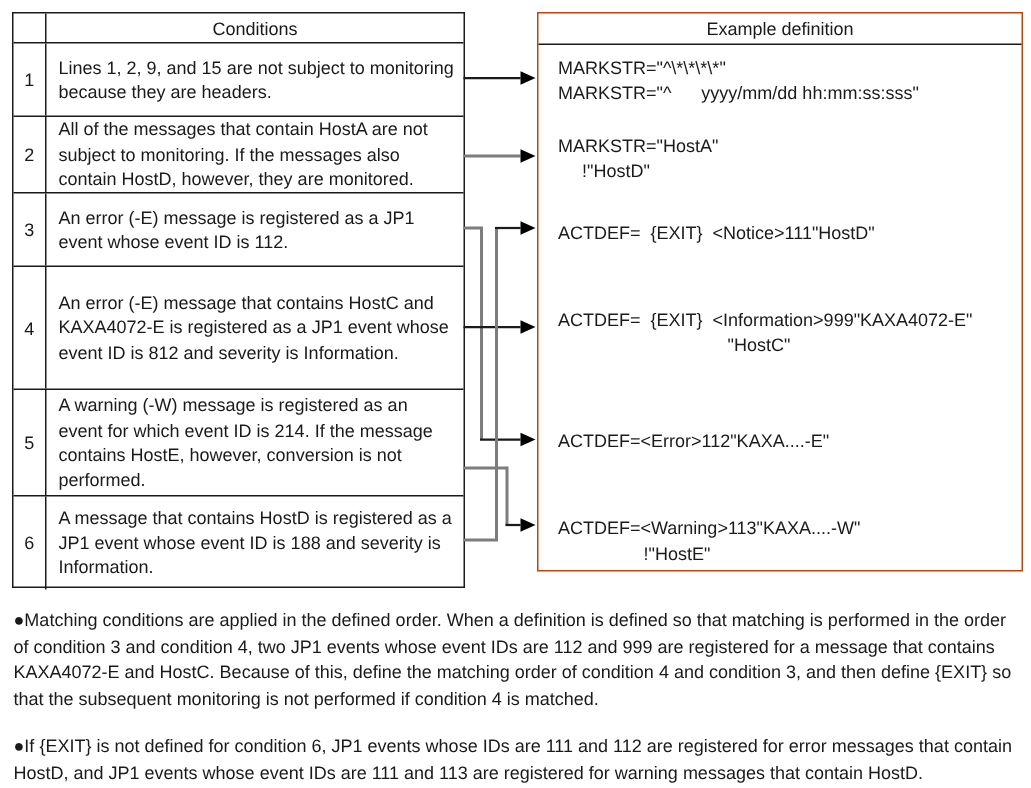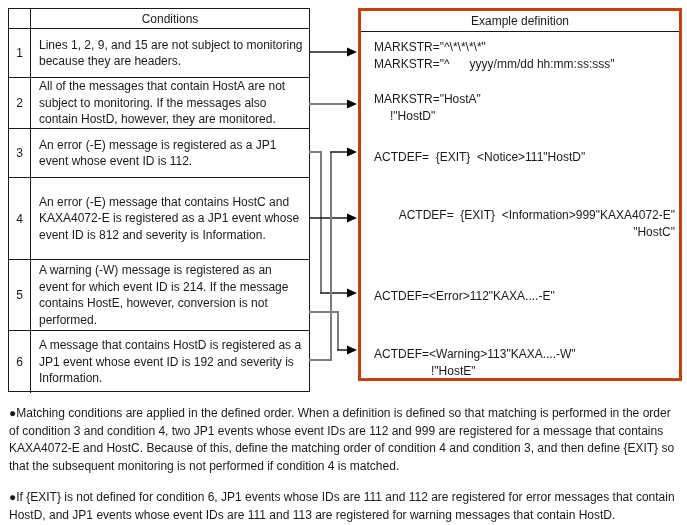--- a/index.html
+++ b/index.html
@@ -57,41 +57,41 @@
     font-size: 12px;
     line-height: 16.5px;
   }
   .hdr .txt-cell { justify-content: center; padding: 0; line-height: 18px; }
 
   
   .ex-panel {
     position: absolute;
     left: 358px; top: 8px;
     width: 324px; height: 373px;
-    border: 3px solid #c2410c;
+    border: 1px solid #c2410c;
     box-sizing: border-box;
     background: #fff;
   }
   .ex-hdr {
     height: 20px;
     border-bottom: 1px solid #1a1a1a;
     display: flex;
     align-items: center;
     justify-content: center;
     font-size: 12px;
   }
   .ex-block {
     position: absolute;
     left: 13px;
     right: 4px;
   }
   .ex-block.b1 { top: 28px; }
   .ex-block.b2 { top: 80px; }
   .ex-block.b3 { top: 138px; }
-  .ex-block.b4 { top: 196px; text-align: right; }
+  .ex-block.b4 { top: 196px; }
   .ex-block.b5 { top: 277px; }
   .ex-block.b6 { top: 335px; }
   .code-line {
     white-space: pre;
     font-size: 12px;
     line-height: 17px;
   }
   .ind-a { padding-left: 16px; }
   .ind-b { padding-left: 113px; }
   .ind-c { padding-left: 57px; }
@@ -139,21 +139,21 @@
     <div class="trow r4">
       <div class="num-cell">4</div>
       <div class="txt-cell">An error (-E) message that contains HostC and KAXA4072-E is registered as a JP1 event whose event ID is 812 and severity is Information.</div>
     </div>
     <div class="trow r5">
       <div class="num-cell">5</div>
       <div class="txt-cell">A warning (-W) message is registered as an event for which event ID is 214. If the message contains HostE, however, conversion is not performed.</div>
     </div>
     <div class="trow r6">
       <div class="num-cell">6</div>
-      <div class="txt-cell">A message that contains HostD is registered as a JP1 event whose event ID is 192 and severity is Information.</div>
+      <div class="txt-cell">A message that contains HostD is registered as a JP1 event whose event ID is 188 and severity is Information.</div>
     </div>
   </div>
 
   <div class="ex-panel">
     <div class="ex-hdr">Example definition</div>
 
     <div class="ex-block b1">
       <div class="code-line">MARKSTR="^\*\*\*\*"</div>
       <div class="code-line">MARKSTR="^      yyyy/mm/dd hh:mm:ss:sss"</div>
     </div>

